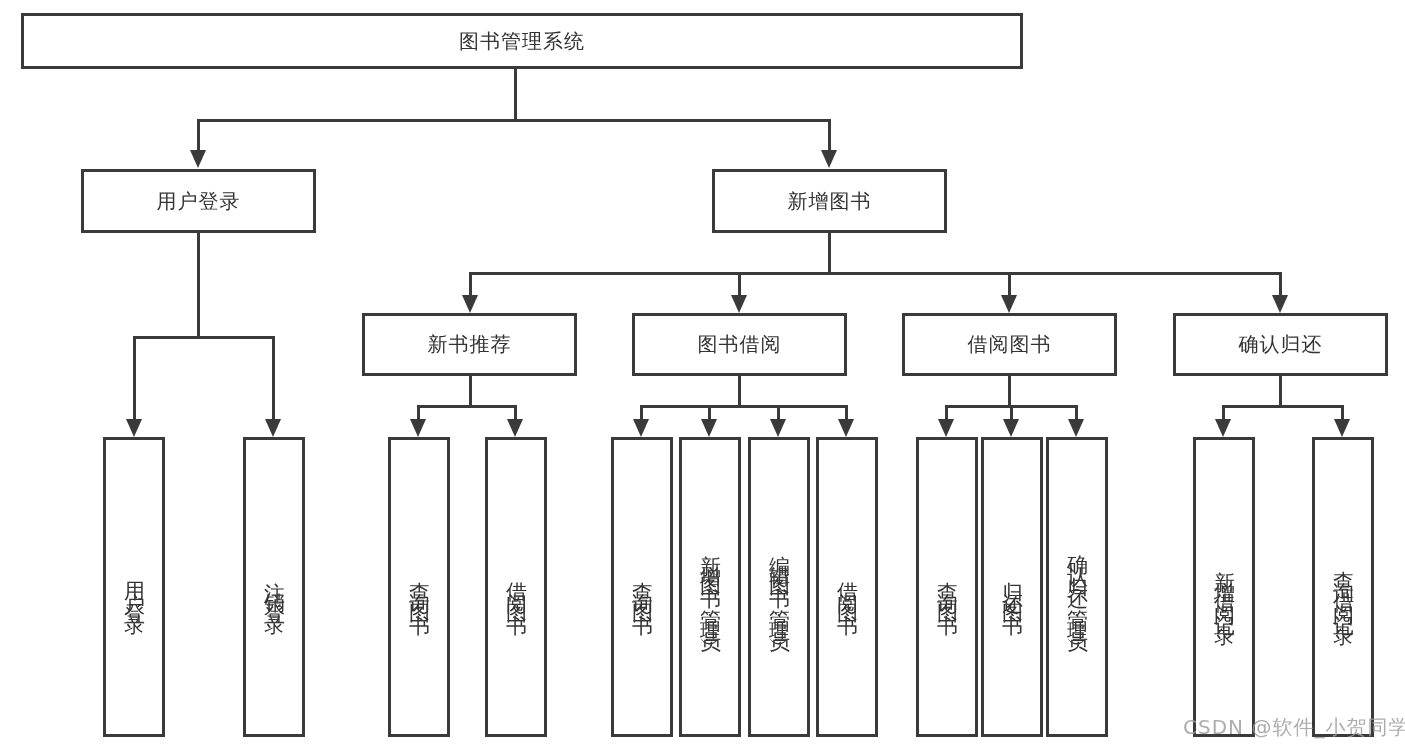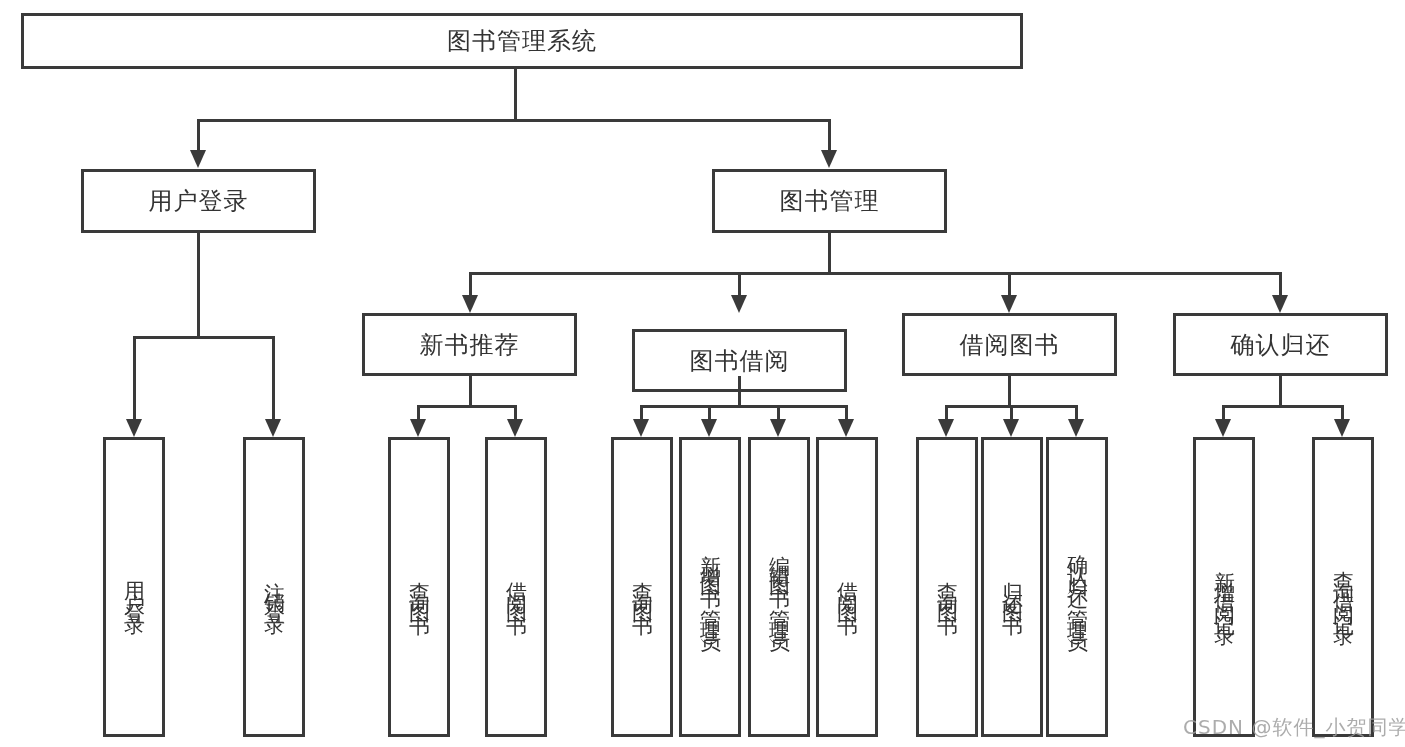--- a/index.html
+++ b/index.html
@@ -13,21 +13,21 @@
   }
   .box {
     position: absolute;
     box-sizing: border-box;
     border: 3px solid #3a3a3a;
     background: #ffffff;
     display: flex;
     align-items: center;
     justify-content: center;
     color: #333333;
-    font-size: 24px;
+    font-size: 20px;
     letter-spacing: 1px;
   }
   .leaf {
     font-size: 21px;
     letter-spacing: 0;
   }
   .leaf .vtext {
     writing-mode: vertical-rl;
     text-orientation: mixed;
     letter-spacing: 11px;
@@ -67,21 +67,21 @@
   <div class="hline" style="left:197px; top:119px; width:634px;"></div>
   <div class="vline" style="left:197px; top:119px; height:33px;"></div>
   <div class="arrow" style="left:190px; top:150px;"></div>
   <div class="vline" style="left:828px; top:119px; height:33px;"></div>
   <div class="arrow" style="left:821px; top:150px;"></div>
 
   <div class="box" style="left:81px; top:169px; width:235px; height:64px;">
     <span>用户登录</span>
   </div>
   <div class="box" style="left:712px; top:169px; width:235px; height:64px;">
-    <span>图书管理</span>
+    <span>新增图书</span>
   </div>
 
   <div class="vline" style="left:197px; top:233px; height:104px;"></div>
   <div class="hline" style="left:133px; top:336px; width:142px;"></div>
   <div class="vline" style="left:133px; top:336px; height:84px;"></div>
   <div class="arrow" style="left:126px; top:419px;"></div>
   <div class="vline" style="left:272px; top:336px; height:84px;"></div>
   <div class="arrow" style="left:265px; top:419px;"></div>
 
   <div class="vline" style="left:828px; top:233px; height:41px;"></div>
@@ -91,21 +91,21 @@
   <div class="vline" style="left:738px; top:272px; height:25px;"></div>
   <div class="arrow" style="left:731px; top:295px;"></div>
   <div class="vline" style="left:1008px; top:272px; height:25px;"></div>
   <div class="arrow" style="left:1001px; top:295px;"></div>
   <div class="vline" style="left:1279px; top:272px; height:25px;"></div>
   <div class="arrow" style="left:1272px; top:295px;"></div>
 
   <div class="box" style="left:362px; top:313px; width:215px; height:63px;">
     <span>新书推荐</span>
   </div>
-  <div class="box" style="left:632px; top:313px; width:215px; height:63px;margin-top:16px;">
+  <div class="box" style="left:632px; top:313px; width:215px; height:63px;">
     <span>图书借阅</span>
   </div>
   <div class="box" style="left:902px; top:313px; width:215px; height:63px;">
     <span>借阅图书</span>
   </div>
   <div class="box" style="left:1173px; top:313px; width:215px; height:63px;">
     <span>确认归还</span>
   </div>
 
   <div class="vline" style="left:469px; top:376px; height:31px;"></div>

